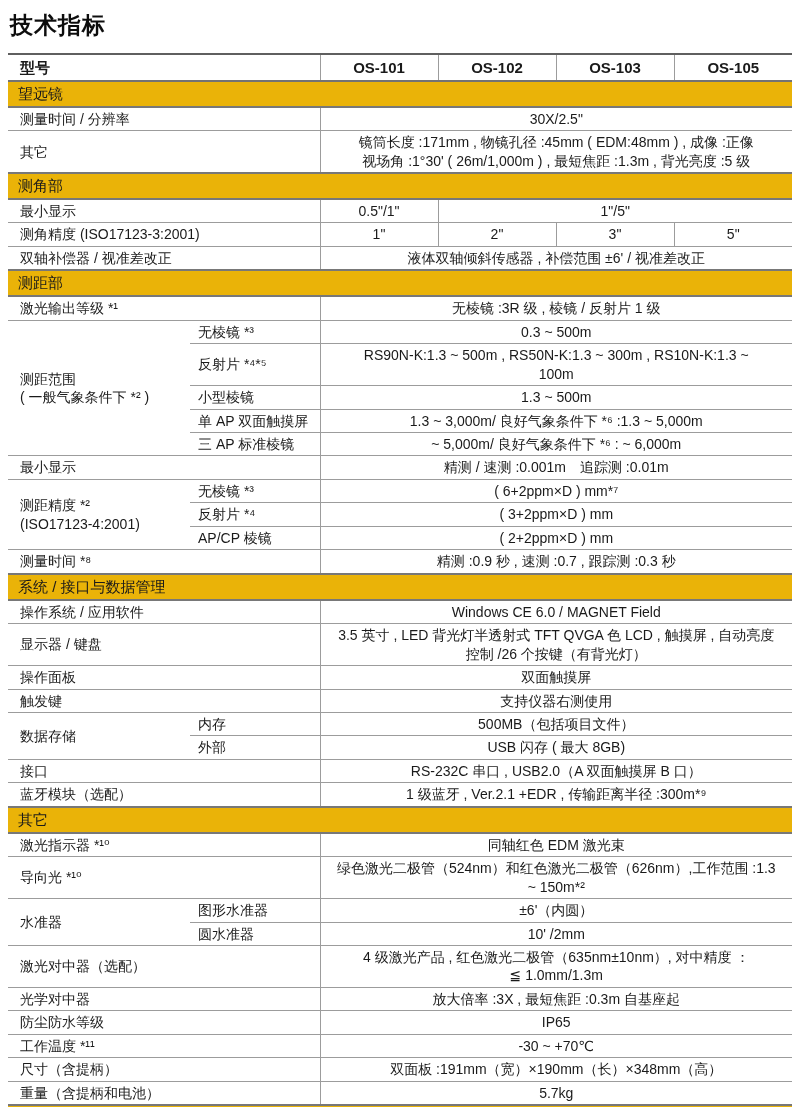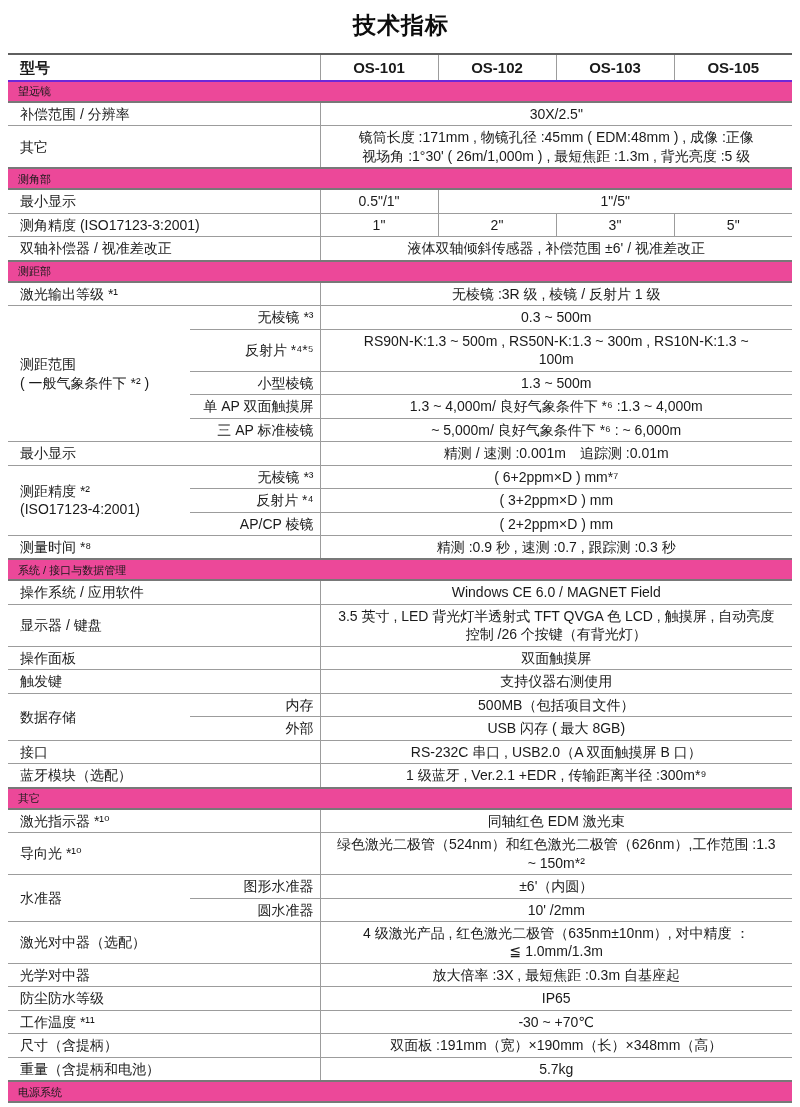--- a/index.html
+++ b/index.html
@@ -5,45 +5,45 @@
   * { margin:0; padding:0; box-sizing:border-box; }
   html,body { background:#ffffff; }
   body {
     width:800px; height:1107px; overflow:hidden;
     font-family:"Liberation Sans","DejaVu Sans",sans-serif;
     color:#161616;
   }
   .doc { padding:8px 8px 0 8px; }
   .page-title {
     font-size:23px; font-weight:700; letter-spacing:1px;
-    margin:2px 0 12px 2px; color:#0d0d0d;text-align:center;
+    margin:2px 0 12px 2px; color:#0d0d0d;
   }
   table.spec {
     width:784px; border-collapse:collapse; table-layout:fixed;
     font-size:14px; line-height:1.32; color:#1a1a1a;
     border-top:2px solid #5f5f5f;
   }
   td { vertical-align:middle; padding:2px 6px; white-space:pre-line; }
   
   tr.header-row td {
     font-weight:700; font-size:15px; height:27px;
-    border-bottom:2px solid #6d28d9;
+    border-bottom:2px solid #737373;
   }
   td.header-label { padding-left:12px; }
   td.model-cell { text-align:center; border-left:1px solid #9c9c9c; }
   
   td.section-cell {
-    background:#ec4899; height:21px; padding-left:10px;
+    background:#eab308; height:21px; padding-left:10px;
     border-top:2px solid #787878; border-bottom:2px solid #787878;
-    font-size:11px;
+    font-size:15px;
   }
   
   tr.body-row td { border-top:1px solid #9c9c9c; height:21px; }
   td.label-cell { text-align:left; padding-left:12px; }
-  td.sub-cell { text-align:right; padding-left:8px; }
+  td.sub-cell { text-align:left; padding-left:8px; }
   td.value-cell { text-align:center; border-left:1px solid #9c9c9c; }
 </style>
 </head>
 <body>
 
 <div class="doc">
   <h1 class="page-title">技术指标</h1>
   <table class="spec">
     <colgroup>
       <col style="width:182px">
@@ -58,21 +58,21 @@
           <td class="label-cell header-label" colspan="2">型号</td>
           <td class="model-cell">OS-101</td>
           <td class="model-cell">OS-102</td>
           <td class="model-cell">OS-103</td>
           <td class="model-cell">OS-105</td>
         </tr>
         <tr class="section-row">
           <td class="section-cell" colspan="6">望远镜</td>
         </tr>
         <tr class="body-row">
-          <td class="label-cell" colspan="2">补偿范围 / 分辨率</td>
+          <td class="label-cell" colspan="2">测量时间 / 分辨率</td>
           <td class="value-cell" colspan="4">30X/2.5"</td>
         </tr>
         <tr class="body-row">
           <td class="label-cell" colspan="2">其它</td>
           <td class="value-cell" colspan="4">镜筒长度 :171mm , 物镜孔径 :45mm ( EDM:48mm ) , 成像 :正像
 视场角 :1°30' ( 26m/1,000m ) , 最短焦距 :1.3m , 背光亮度 :5 级</td>
         </tr>
         <tr class="section-row">
           <td class="section-cell" colspan="6">测角部</td>
         </tr>
@@ -109,21 +109,21 @@
           <td class="sub-cell">反射片 *⁴*⁵</td>
           <td class="value-cell" colspan="4">RS90N-K:1.3 ~ 500m , RS50N-K:1.3 ~ 300m , RS10N-K:1.3 ~
 100m</td>
         </tr>
         <tr class="body-row">
           <td class="sub-cell">小型棱镜</td>
           <td class="value-cell" colspan="4">1.3 ~ 500m</td>
         </tr>
         <tr class="body-row">
           <td class="sub-cell">单 AP 双面触摸屏</td>
-          <td class="value-cell" colspan="4">1.3 ~ 4,000m/ 良好气象条件下 *⁶ :1.3 ~ 4,000m</td>
+          <td class="value-cell" colspan="4">1.3 ~ 3,000m/ 良好气象条件下 *⁶ :1.3 ~ 5,000m</td>
         </tr>
         <tr class="body-row">
           <td class="sub-cell">三 AP 标准棱镜</td>
           <td class="value-cell" colspan="4">~ 5,000m/ 良好气象条件下 *⁶ : ~ 6,000m</td>
         </tr>
         <tr class="body-row">
           <td class="label-cell" colspan="2">最小显示</td>
           <td class="value-cell" colspan="4">精测 / 速测 :0.001m　追踪测 :0.01m</td>
         </tr>
         <tr class="body-row">

